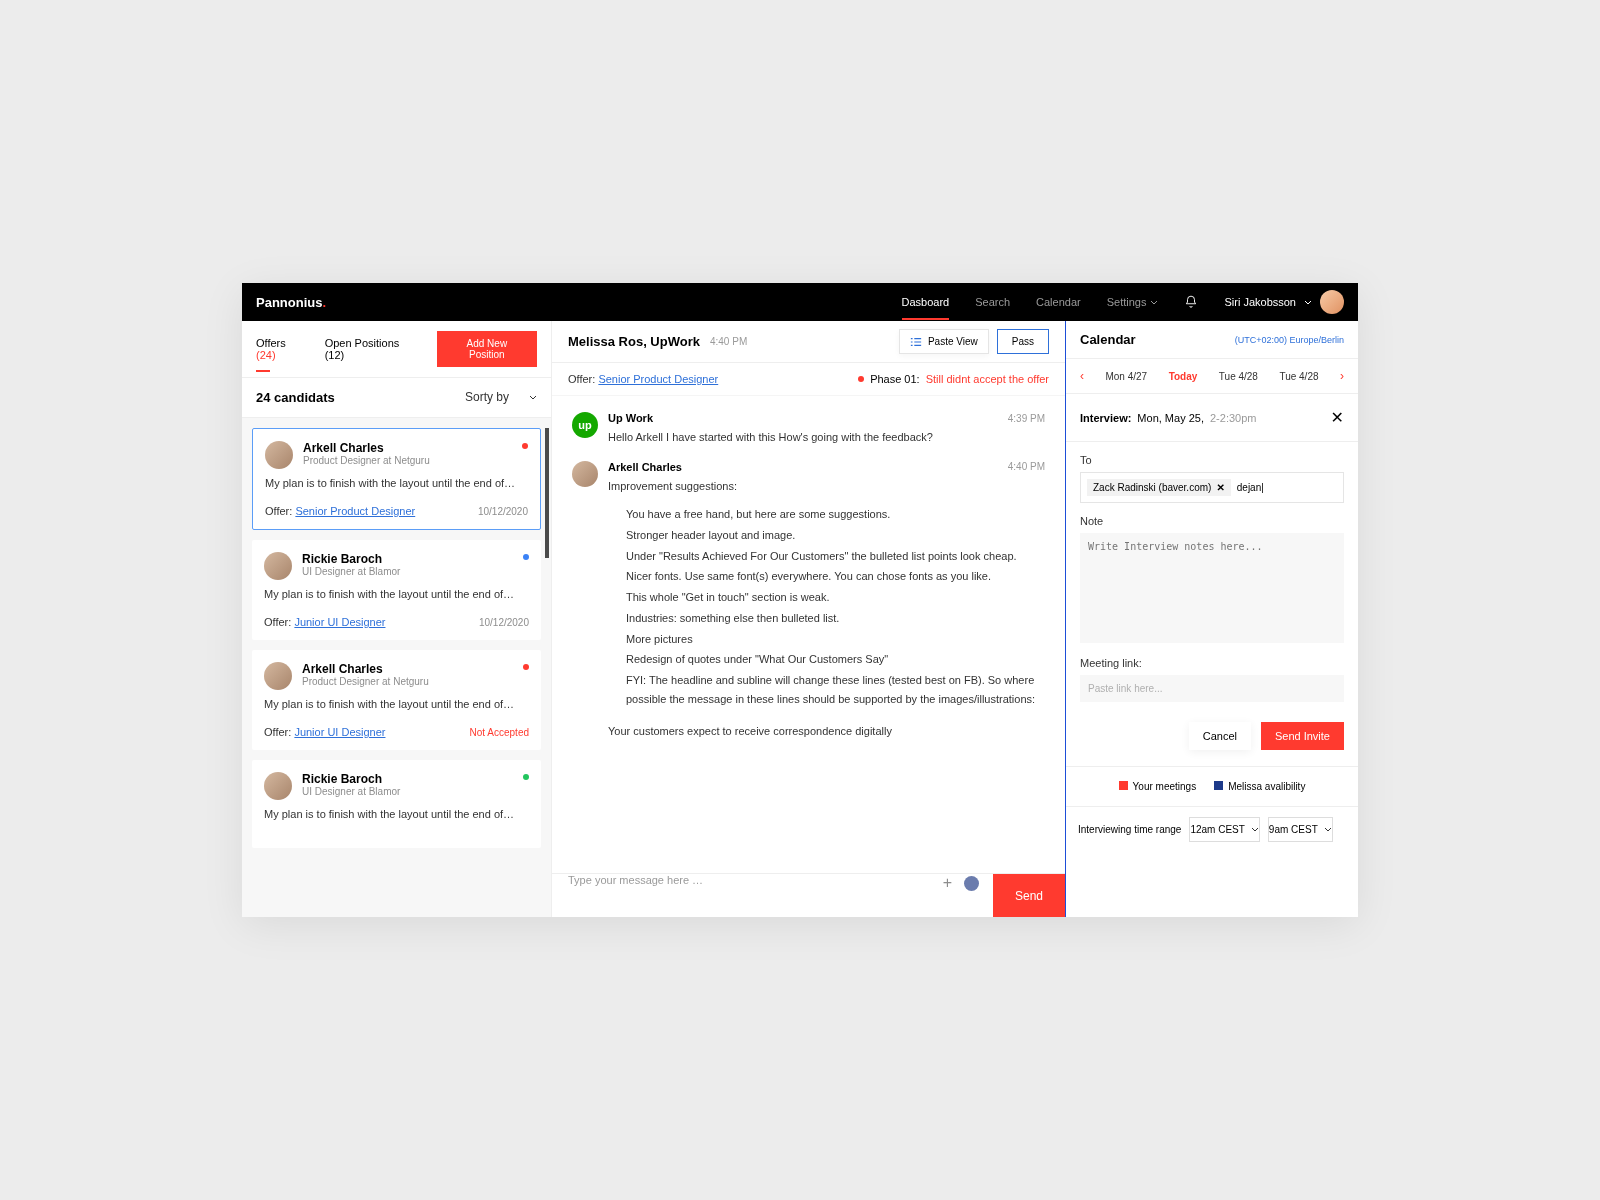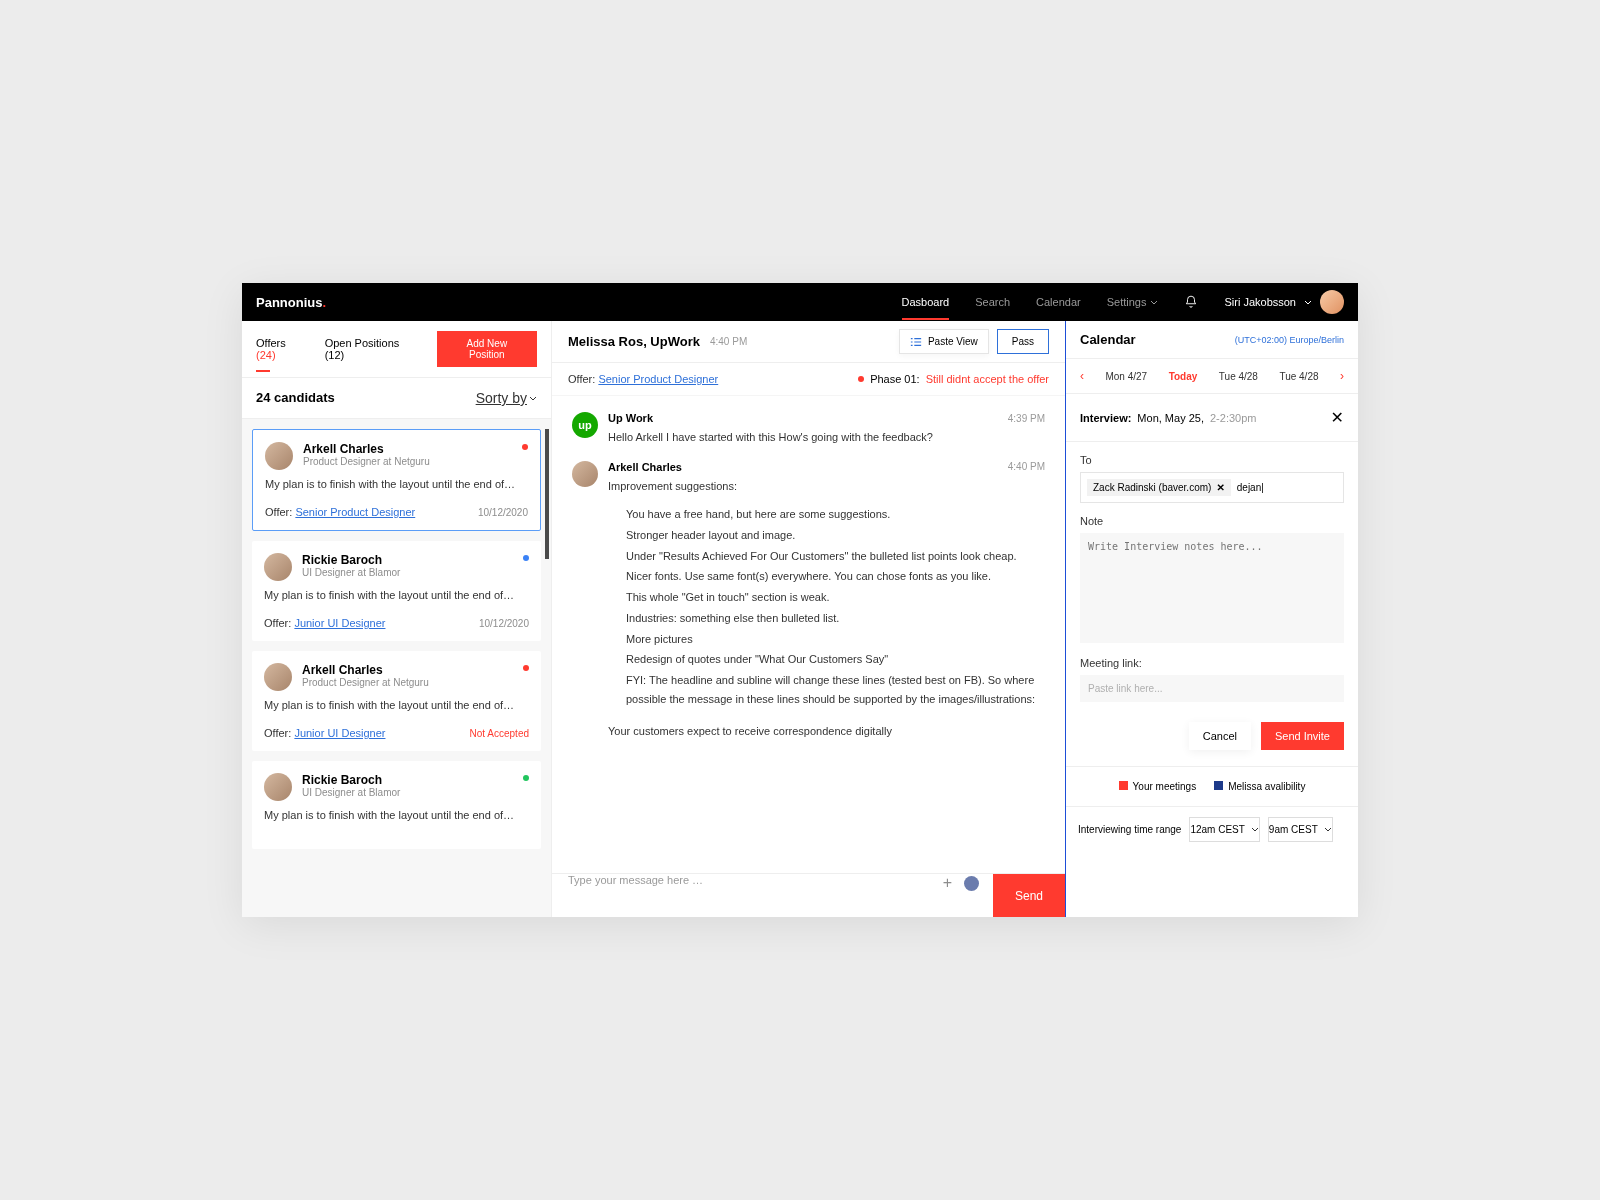--- a/index.html
+++ b/index.html
@@ -19,21 +19,21 @@
 .col-left { width: 310px; border-right: 1px solid #eee; background: #f7f7f7; display: flex; flex-direction: column; }
 .col-mid { flex: 1; display: flex; flex-direction: column; border-right: 1px solid #1d4ed8; }
 .col-right { width: 292px; display: flex; flex-direction: column; }
 .tabs-row { background: #fff; display: flex; align-items: center; padding: 10px 14px; font-size: 11px; gap: 18px; border-bottom: 1px solid #eee; }
 .tab-offers { color: #000; font-weight: 500; position: relative; }
 .tab-offers .cnt { color: #ff3a2f; }
 .tab-offers::after { content: ""; position: absolute; left: 0; width: 14px; bottom: -11px; height: 2px; background: #ff3a2f; }
 .tab-open { color: #000; }
 .btn-add { margin-left: auto; background: #ff3a2f; color: #fff; font-size: 10px; padding: 7px 12px; border: none; cursor: pointer; }
 .candidates-header { background: #fff; display: flex; align-items: flex-start; padding: 12px 14px; font-size: 13px; font-weight: 700; border-bottom: 1px solid #eee; }
-.sortby { margin-left: auto; font-size: 14px; font-weight: 400; color: #333; display: flex; align-items: center; gap: 2px; cursor: pointer; text-decoration: underline; }
+.sortby { margin-left: auto; font-size: 12px; font-weight: 400; color: #333; display: flex; align-items: center; gap: 20px; cursor: pointer; }
 .cards { overflow-y: auto; padding: 10px 10px 0 10px; position: relative; }
 .fake-scrollbar { position: absolute; top: 10px; right: 2px; width: 4px; height: 130px; background: #4a4a4a; }
 .card { background: #fff; border-radius: 2px; padding: 12px; margin-bottom: 10px; font-size: 11px; position: relative; }
 .card.selected { border: 1px solid #5b9df7; }
 .card-head { display: flex; gap: 10px; margin-bottom: 8px; }
 .card-avatar { width: 28px; height: 28px; border-radius: 50%; background: #4a4a4a; flex-shrink: 0; }
 .card-name { font-weight: 700; font-size: 12px; }
 .card-title { color: #8d8d8d; font-size: 10px; }
 .status-dot { position: absolute; top: 14px; right: 12px; width: 6px; height: 6px; border-radius: 50%; }
 .dot-red { background: #ff3a2f; }

